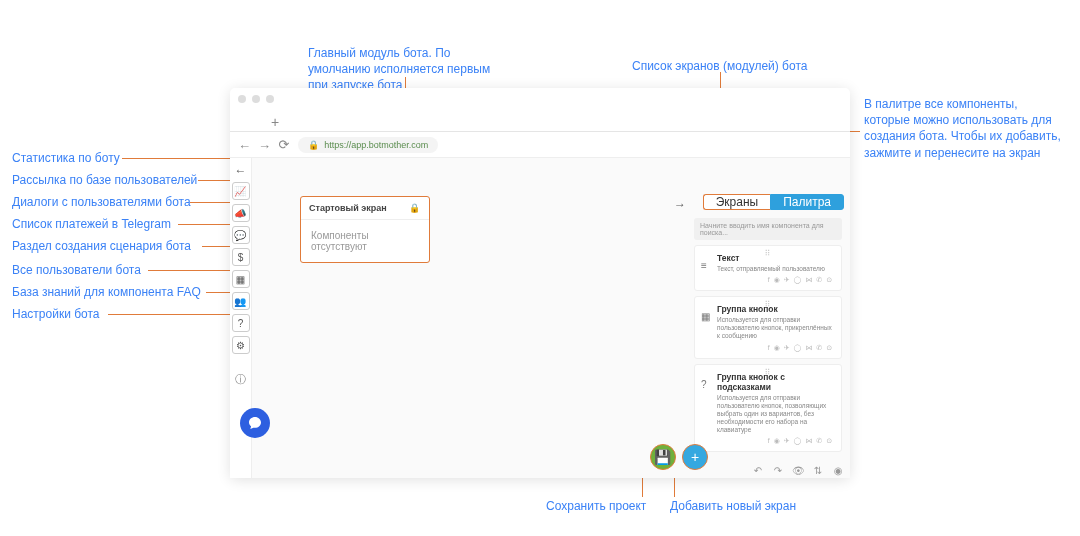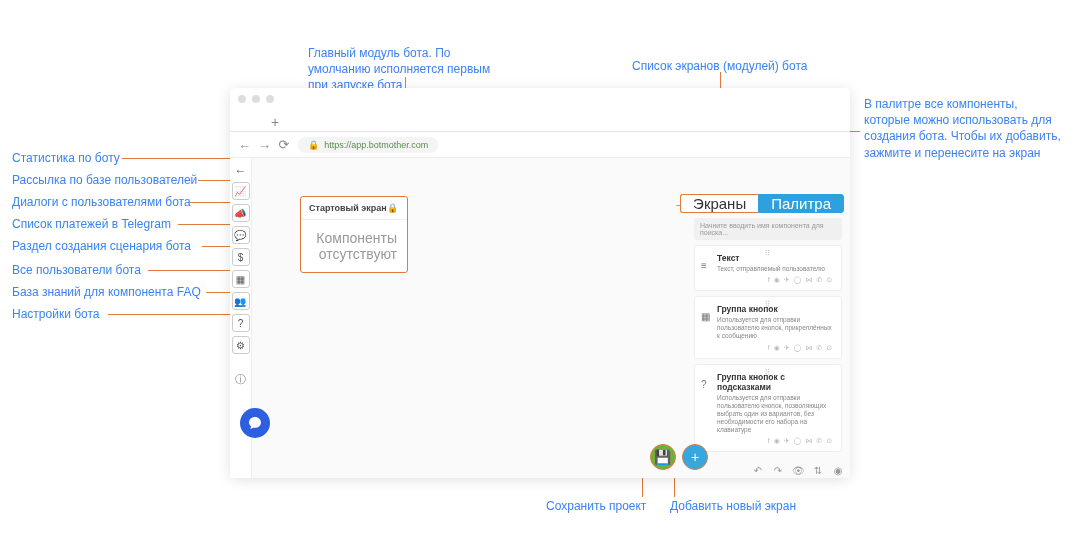--- a/index.html
+++ b/index.html
@@ -16,27 +16,27 @@
   .urlbar{height:26px;display:flex;align-items:center;gap:8px;padding:0 8px;border-bottom:1px solid #eee}
   .navbtn{color:#888;font-size:13px;width:12px;text-align:center}
   .url{flex:0 0 auto;background:#f4f4f4;border-radius:12px;padding:3px 10px;font-size:9px;color:#5a8c4e;display:flex;align-items:center;gap:5px}
   .url .lock{color:#5a8c4e;font-size:9px}
   .app{position:absolute;top:70px;left:0;right:0;bottom:0;display:flex}
   .leftcol{width:22px;background:#fff;border-right:1px solid #eee;display:flex;flex-direction:column;align-items:center;padding-top:4px}
   .arrow-left{font-size:12px;color:#555;margin-bottom:4px}
   .sbtn{width:18px;height:18px;border:1px solid #ccc;border-radius:3px;margin:2px 0;display:flex;align-items:center;justify-content:center;color:#555;font-size:10px;background:#fff}
   .info-icon{margin-top:16px;color:#888;font-size:11px}
   .canvas{flex:1;position:relative;background:#fafafa}
-  .startcard{position:absolute;left:48px;top:38px;width:108px;border:1px solid #e07b3a;background:#fff;border-radius:3px}
+  .startcard{position:absolute;left:48px;top:38px;width:130px;border:1px solid #e07b3a;background:#fff;border-radius:3px}
   .startcard-h{display:flex;justify-content:space-between;align-items:center;padding:6px 8px;border-bottom:1px solid #eee;font-size:9px;color:#444;font-weight:600}
   .startcard-h .lockic{color:#999;font-size:9px}
-  .startcard-b{padding:10px;font-size:14px;color:#999;text-align:right}
+  .startcard-b{padding:10px;font-size:10px;color:#999;text-align:left}
   .right-arrow{position:absolute;right:164px;top:38px;font-size:12px;color:#555}
   .tabs2{position:absolute;right:6px;top:36px;display:flex}
-  .tab2{padding:0 12px;font-size:15px;border:1px solid #e07b3a;background:#fff;color:#333}
+  .tab2{padding:0 12px;font-size:12px;border:1px solid #e07b3a;background:#fff;color:#333}
   .tab2.active{background:#2ea0dd;color:#fff;border-color:#2ea0dd}
   .tab2:first-child{border-right:none;border-radius:3px 0 0 3px}
   .tab2:last-child{border-radius:0 3px 3px 0}
   .palette{position:absolute;right:6px;top:56px;width:152px;bottom:24px;overflow:hidden;background:#fafafa}
   .search{margin:4px 2px;padding:4px 6px;background:#f0f0f0;border-radius:3px;font-size:7px;color:#999}
   .pcard{background:#fff;border:1px solid #eee;border-radius:3px;margin:5px 2px;padding:7px 8px 6px 22px;position:relative}
   .pcard .drag{position:absolute;top:3px;left:50%;transform:translateX(-50%);color:#ccc;font-size:8px;letter-spacing:1px}
   .pcard .ic{position:absolute;left:6px;top:14px;color:#777;font-size:10px}
   .pcard h4{font-size:8.5px;font-weight:600;color:#333;margin-bottom:2px}
   .pcard p{font-size:6.5px;color:#888;line-height:1.25;margin-bottom:3px}

